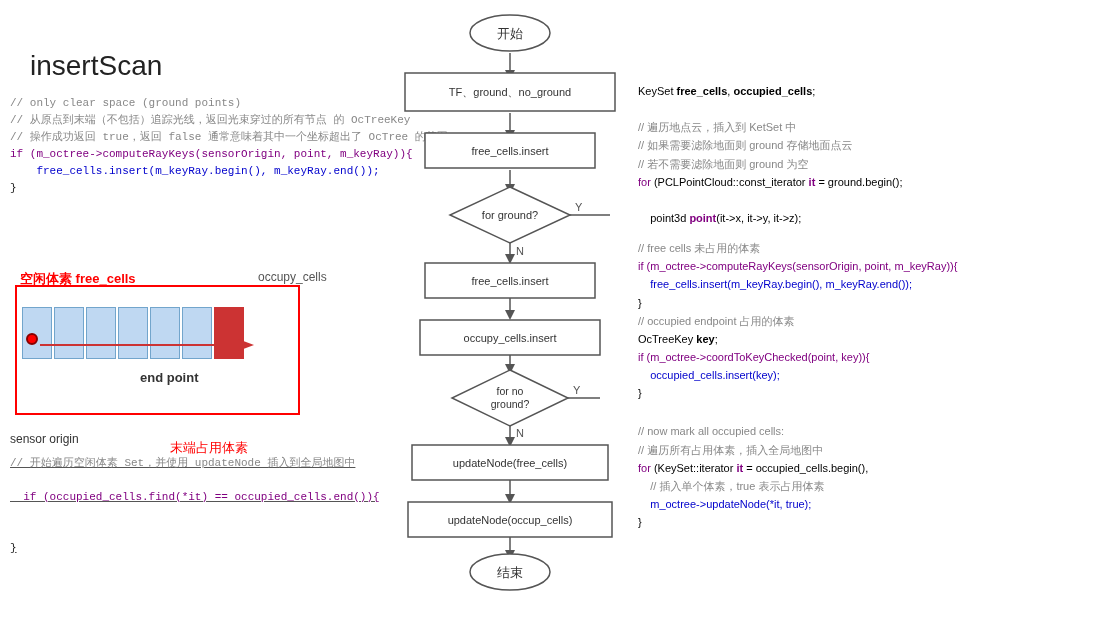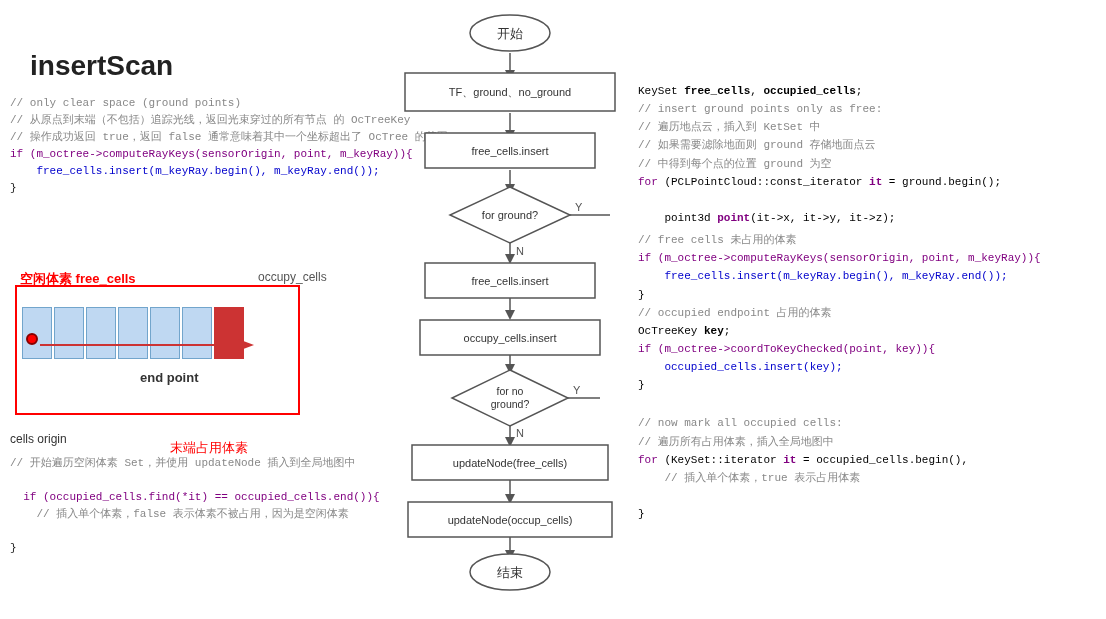--- a/index.html
+++ b/index.html
@@ -12,21 +12,21 @@
       position: relative;
     }
 
     
     .title {
       position: absolute;
       left: 30px;
       top: 50px;
       font-size: 28px;
       font-family: Arial, sans-serif;
-      font-weight: bold;
+      font-weight: normal;
       color: #222;
     }
 
     
     .code-left-top {
       position: absolute;
       left: 10px;
       top: 95px;
       font-size: 11px;
       line-height: 1.55;
@@ -34,20 +34,21 @@
     }
 
     
     .code-left-bottom {
       position: absolute;
       left: 10px;
       top: 455px;
       font-size: 11px;
       line-height: 1.55;
       color: #555;
+      text-decoration: underline;
     }
   </style>
 </head>
 <body>
 
 <div class="title">insertScan</div>
 
 <div class="code-left-top">
   <span style="color:#888">// only clear space (ground points)</span><br>
   <span style="color:#888">// 从原点到末端（不包括）追踪光线，返回光束穿过的所有节点 的 OcTreeKey</span><br>
@@ -82,29 +83,29 @@
       </marker>
     </defs>
     <line x1="10" y1="20" x2="220" y2="20" stroke="#cc3333" stroke-width="2" marker-end="url(#arrowhead)"></line>
   </svg>
 
   <div style="position:absolute; left:248px; top:5px; font-size:12px; color:#555; font-family:Arial,sans-serif;">occupy_cells</div>
 
   <div style="position:absolute; left:130px; top:105px; font-size:13px; font-family:Arial,sans-serif; color:#333; font-weight:bold;">end point</div>
 </div>
 
-<div style="position:absolute; left:10px; top:432px; font-size:12px; font-family:Arial,sans-serif; color:#333;">cells origin</div>
+<div style="position:absolute; left:10px; top:432px; font-size:12px; font-family:Arial,sans-serif; color:#333;">sensor origin</div>
 
 <div style="position:absolute; left:170px; top:430px; font-size:13px; font-family:Arial,sans-serif; color:red;margin-top:9px;">末端占用体素</div>
 
 <div class="code-left-bottom">
   <span style="color:#888">// 开始遍历空闲体素 Set，并使用 updateNode 插入到全局地图中</span><br>
   <br>
   <span style="color:#800080">&nbsp;&nbsp;if (occupied_cells.find(*it) == occupied_cells.end()){</span><br>
-  <span style="color:#888">&nbsp;&nbsp;&nbsp;&nbsp;// 插入单个体素，false 表示体素不被占用，因为是空闲体素</span><br>
+  <br>
   <br>
   <span style="color:#222">}</span>
 </div>
 
 <svg style="position:absolute; left:390px; top:5px; width:240px; height:610px;" viewBox="0 0 240 610">
 
   <line x1="120" y1="48" x2="120" y2="68" stroke="#555" stroke-width="1.5"></line>
   <polygon points="115,65 120,75 125,65" fill="#555"></polygon>
 
   <line x1="120" y1="108" x2="120" y2="128" stroke="#555" stroke-width="1.5"></line>
@@ -165,46 +166,46 @@
   <text x="120" y="462" text-anchor="middle" font-size="11" font-family="Arial" fill="#333">updateNode(free_cells)</text>
 
   <rect x="18" y="497" width="204" height="35" fill="white" stroke="#555" stroke-width="1.5"></rect>
   <text x="120" y="519" text-anchor="middle" font-size="11" font-family="Arial" fill="#333">updateNode(occup_cells)</text>
 
   <ellipse cx="120" cy="567" rx="40" ry="18" fill="white" stroke="#555" stroke-width="1.5"></ellipse>
   <text x="120" y="572" text-anchor="middle" font-size="13" font-family="Arial" fill="#333">结束</text>
 
 </svg>
 
-<div style="position:absolute; left:638px; top:82px; font-size:11px; line-height:1.65; font-family:Liberation Mono, monospace; width:460px;">
+<div style="position:absolute; left:638px; top:82px; font-size:11px; line-height:1.65; font-family:Liberation Sans, sans-serif; width:460px;">
 
   <div>
     <span>KeySet </span><span style="color:#000; font-weight:bold;">free_cells</span><span>, </span><span style="color:#000; font-weight:bold;">occupied_cells</span><span>;</span><br>
-    <span style="color:#888">// insert ground points only as free:</span><br>
+    <br>
     <span style="color:#888">// 遍历地点云，插入到 KetSet 中</span><br>
     <span style="color:#888">// 如果需要滤除地面则 ground 存储地面点云</span><br>
-    <span style="color:#888">// 中得到每个点的位置 ground 为空</span><br>
+    <span style="color:#888">// 若不需要滤除地面则 ground 为空</span><br>
     <span style="color:#800080">for </span><span>(PCLPointCloud::const_iterator </span><span style="color:#800080;font-weight:bold;">it</span><span> = ground.begin();</span><br>
     <br>
     <span>&nbsp;&nbsp;&nbsp;&nbsp;point3d </span><span style="color:#800080;font-weight:bold;">point</span><span>(it-&gt;x, it-&gt;y, it-&gt;z);</span>
   </div>
 
-  <div style="margin-top:4px;">
+  <div style="margin-top:12px;">
     <span style="color:#888">// free cells 未占用的体素</span><br>
     <span style="color:#800080">if (m_octree-&gt;computeRayKeys(sensorOrigin, point, m_keyRay)){</span><br>
     <span style="color:#0000cc">&nbsp;&nbsp;&nbsp;&nbsp;free_cells.insert(m_keyRay.begin(), m_keyRay.end());</span><br>
     <span>}</span><br>
     <span style="color:#888">// occupied endpoint 占用的体素</span><br>
     <span>OcTreeKey </span><span style="font-weight:bold;">key</span><span>;</span><br>
     <span style="color:#800080">if (m_octree-&gt;coordToKeyChecked(point, key)){</span><br>
     <span style="color:#0000cc">&nbsp;&nbsp;&nbsp;&nbsp;occupied_cells.insert(key);</span><br>
     <span>}</span>
   </div>
 
   <div style="margin-top:20px;">
     <span style="color:#888">// now mark all occupied cells:</span><br>
     <span style="color:#888">// 遍历所有占用体素，插入全局地图中</span><br>
     <span style="color:#800080">for </span><span>(KeySet::iterator </span><span style="color:#800080;font-weight:bold;">it</span><span> = occupied_cells.begin(),</span><br>
     <span style="color:#888">&nbsp;&nbsp;&nbsp;&nbsp;// 插入单个体素，true 表示占用体素</span><br>
-    <br>
+    <span style="color:#0000cc">&nbsp;&nbsp;&nbsp;&nbsp;m_octree-&gt;updateNode(*it, true);</span><br>
     <span>}</span>
   </div>
 </div>
 
 </body></html>

